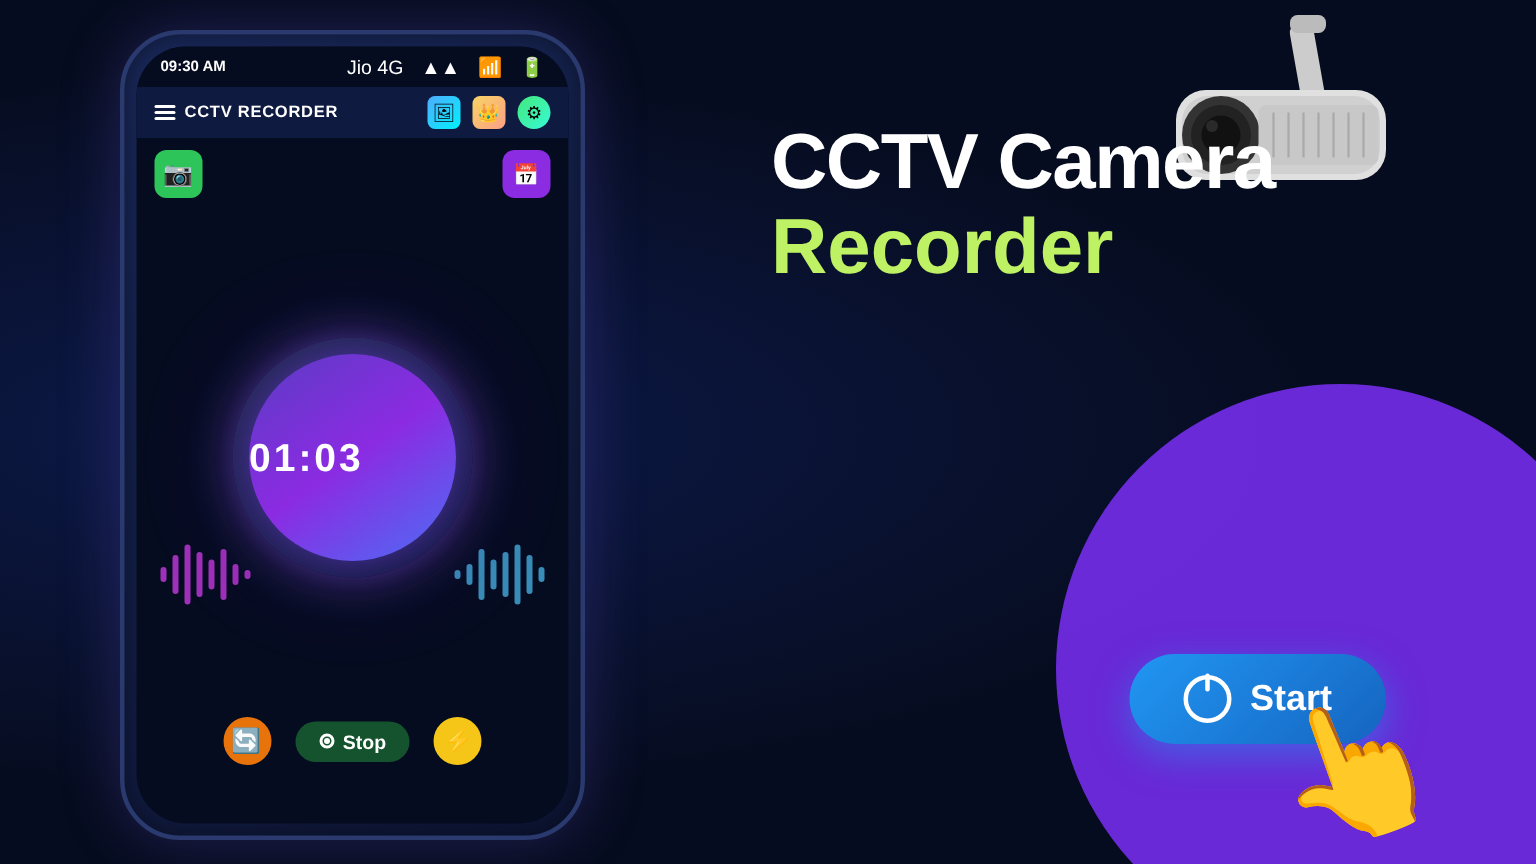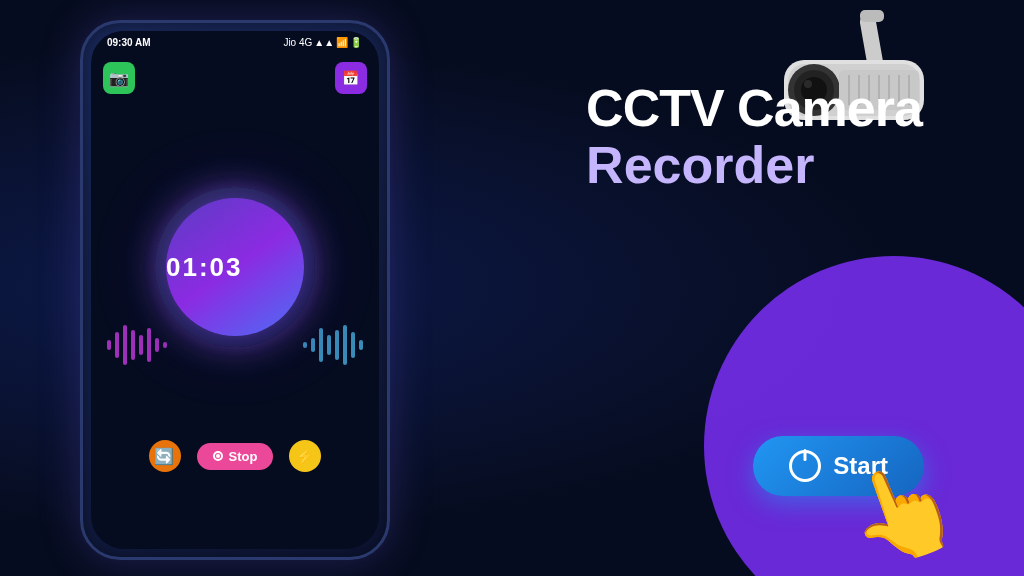--- a/index.html
+++ b/index.html
@@ -87,22 +87,22 @@
 
     .status-time {
       font-size: 10px;
       color: #fff;
       font-weight: 600;
     }
 
     .status-icons {
       display: flex;
       align-items: flex-end;
-      gap: 2px;
-      font-size: 10px;
+      gap: 12px;
+      font-size: 13px;
       color: #fff;
     }
 
     
     .app-bar {
       display: flex;
       align-items: center;
       justify-content: space-between;
       padding: 6px 12px;
       background: #0f1a40;
@@ -283,21 +283,21 @@
       align-items: center;
       justify-content: center;
       font-size: 16px;
       color: #fff;
     }
 
     .ctrl-btn-stop {
       display: flex;
       align-items: center;
       gap: 6px;
-      background: #ec4899;
+      background: #14532d;
       border-radius: 20px;
       padding: 6px 16px;
       cursor: pointer;
     }
 
     .stop-dot {
       width: 10px;
       height: 10px;
       border-radius: 50%;
       border: 2px solid #fff;
@@ -332,36 +332,36 @@
     }
 
     
     .right-content {
       position: absolute;
       right: 30px;
       top: 80px;
       width: 480px;
       display: flex;
       flex-direction: column;
-      align-items: center;
+      align-items: flex-start;
       gap: 20px;
     }
 
     .heading-white {
       font-size: 52px;
       font-weight: 800;
       color: #fff;
       line-height: 1.1;
       letter-spacing: -1px;
     }
 
     .heading-purple {
       font-size: 52px;
       font-weight: 800;
-      color: #c4b5fd;
+      color: #bef264;
       line-height: 1.1;
     }
 
     
     .start-btn-area {
       position: absolute;
       right: 100px;
       bottom: 80px;
       display: flex;
       align-items: center;
@@ -460,20 +460,41 @@
       <div class="status-bar">
         <span class="status-time">09:30 AM</span>
         <div class="status-icons">
           <span>Jio 4G</span>
           <span>▲▲</span>
           <span>📶</span>
           <span>🔋</span>
         </div>
       </div>
 
+      <div class="app-bar">
+        <div class="app-bar-left">
+          <div class="hamburger-icon">
+            <span></span>
+              <span></span>
+              <span></span>
+          </div>
+          <span class="app-title">CCTV RECORDER</span>
+        </div>
+        <div class="app-bar-right">
+          <div class="icon-btn-gallery">
+            <span>🖼</span>
+          </div>
+          <div class="icon-btn-crown">
+            <span>👑</span>
+          </div>
+          <div class="icon-btn-settings">
+            <span>⚙</span>
+          </div>
+        </div>
+      </div>
 
       <div class="screen-content">
 
         <div class="top-buttons">
           <div class="btn-green-cam">
             <span>📷</span>
           </div>
           <div class="btn-purple-widget">
             <span>📅</span>
           </div>

